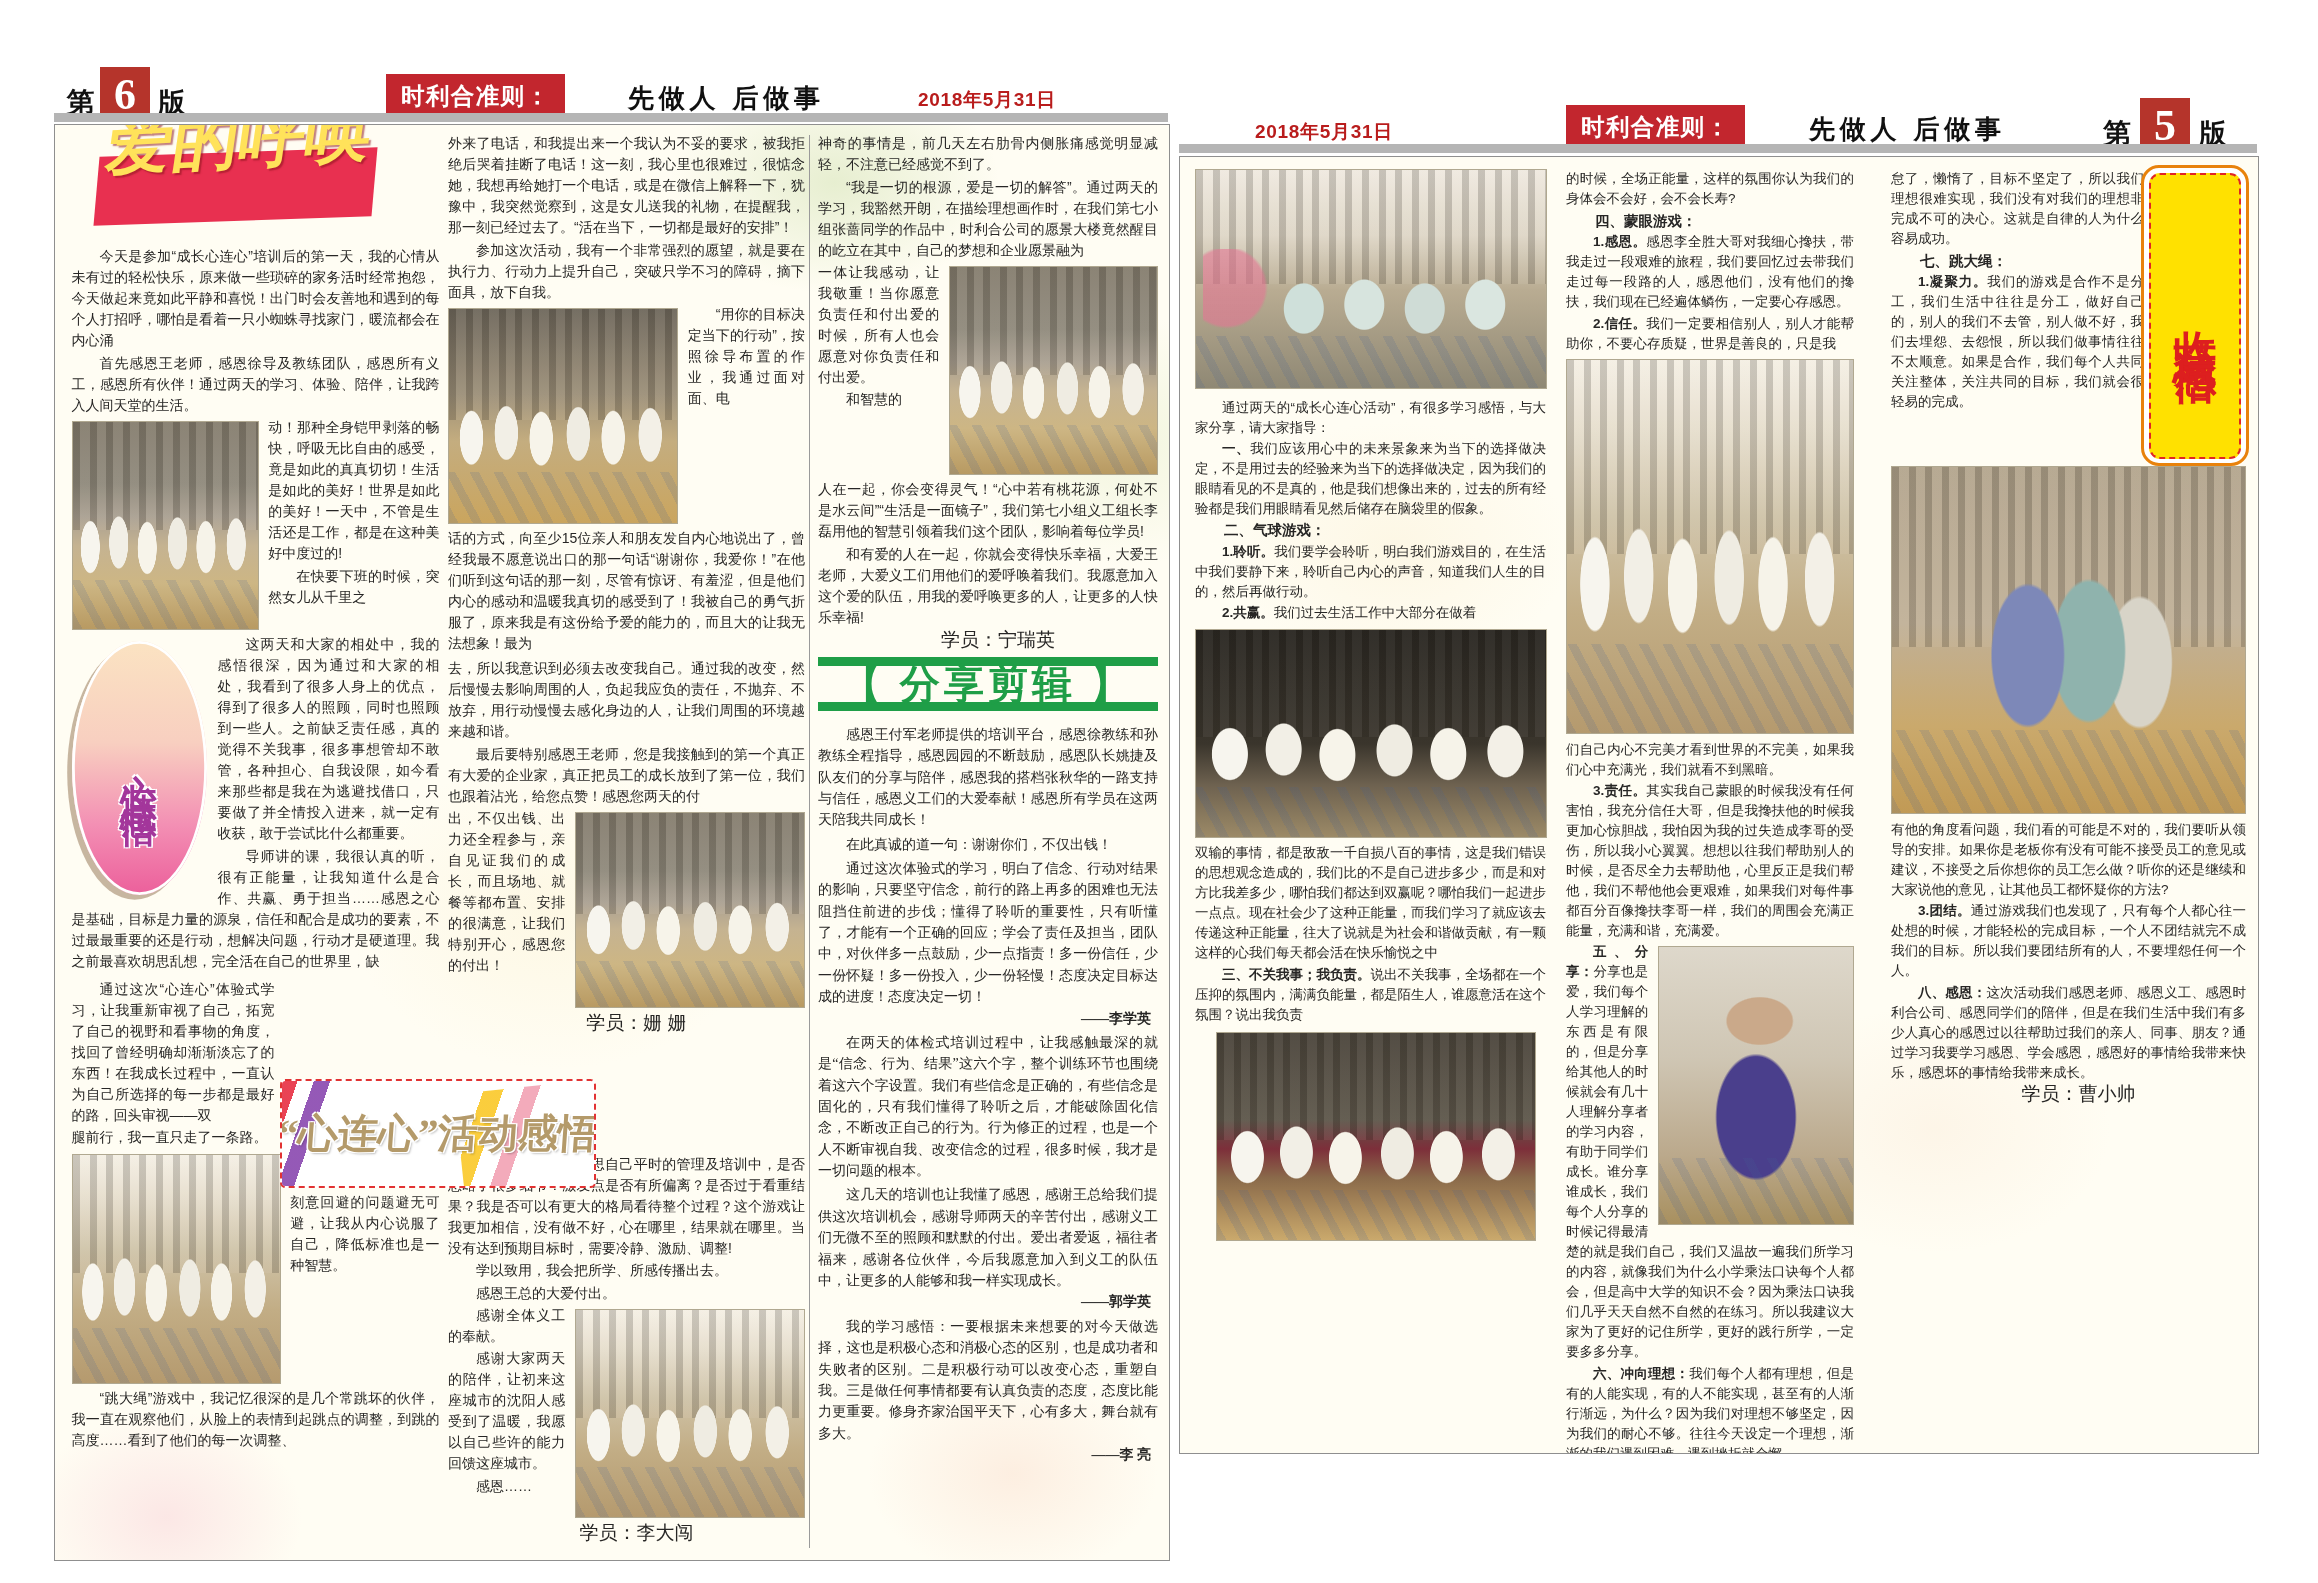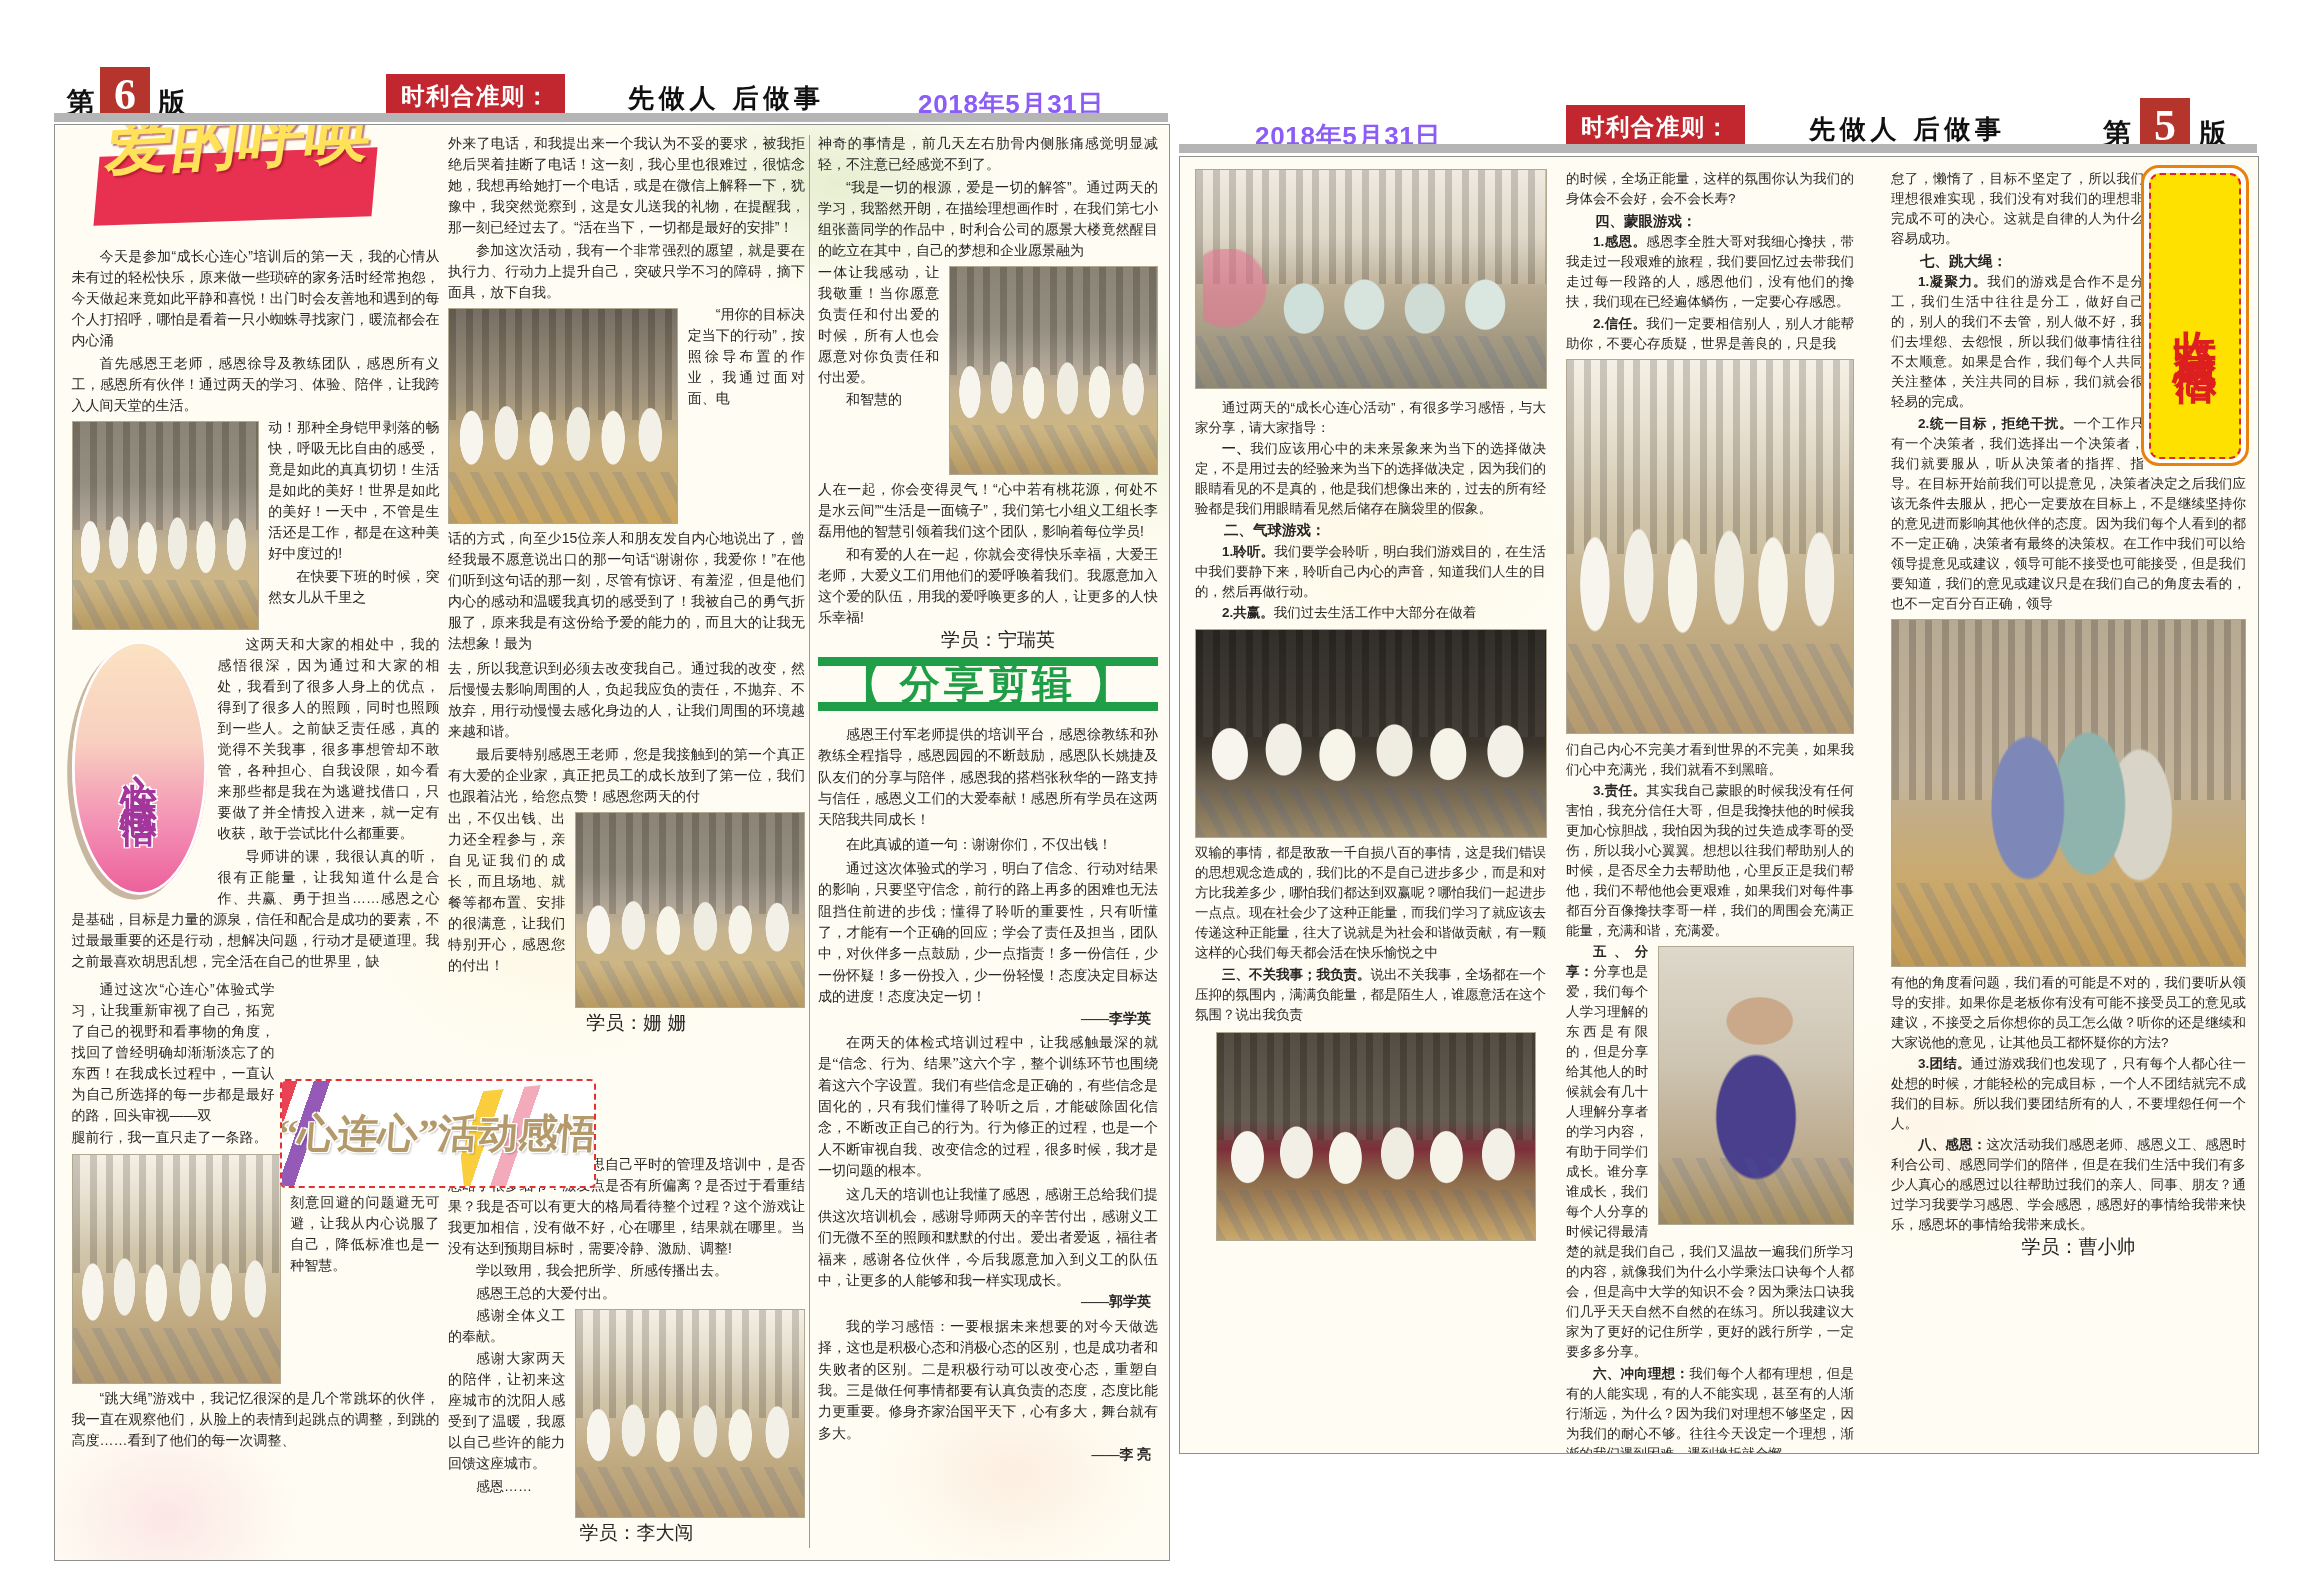--- a/index.html
+++ b/index.html
@@ -29,21 +29,21 @@
   .hdr { position:absolute; height:59px; }
   #hdr-left  { left:54px;  top:66px;  width:1114px; }
   #hdr-right { left:1179px; top:97px; width:1078px; }
   .hdr .zi { position:absolute; font-size:28px; font-weight:bold; color:#111; top:18px; }
   .numbox { position:absolute; width:50px; height:54px; background:#b5342b; color:#fff;
     font-family:"Liberation Serif","DejaVu Serif",serif; font-size:44px; font-weight:bold;
     display:flex; align-items:center; justify-content:center; top:1.4px; }
   .mast { position:absolute; height:44px; background:#c2262e; color:#fff; font-size:23.5px;
     font-weight:bold; line-height:44px; padding:0 15px; top:8.3px; letter-spacing:1.4px; }
   .motto { position:absolute; font-size:26px; font-weight:bold; color:#101010; top:15px; letter-spacing:4.8px; }
-  .date  { position:absolute; font-size:26px; font-weight:bold; color:#8b5cf6; top:21px; letter-spacing:0.7px;text-decoration:underline; }
+  .date  { position:absolute; font-size:19px; font-weight:bold; color:#b91c1c; top:21px; letter-spacing:0.7px; }
   .graybar { position:absolute; height:9px; background:#b5b5b5; }
   
   .col { position:absolute; font-size:14px; line-height:21px; text-align:justify; color:#272625; z-index:2; }
   .col p { margin:0 0 1.4px 0; text-indent:2em; }
   p.noind { text-indent:0; }
   p.head { font-weight:bold; font-size:14.5px; }
   .lead { font-weight:bold; }
   .sig { text-align:center; font-weight:normal; font-size:19px; text-indent:0; padding-right:18px; margin-top:5.5px; }
   .share-sig { display:block; text-align:right; font-weight:bold; font-style:normal; padding-right:7px; } 
   .vrule { position:absolute; width:0.7px; background:#9a9a9a; z-index:1; }
@@ -302,21 +302,20 @@
       <p><span class="lead">五、分享：</span><span>分享也是爱，我们每个人学习理解的东西是有限的，但是分享给其他人的时候就会有几十人理解分享者的学习内容，有助于同学们成长。谁分享谁成长，我们每个人分享的时候记得最清楚的就是我们自己，我们又温故一遍我们所学习的内容，就像我们为什么小学乘法口诀每个人都会，但是高中大学的知识不会？因为乘法口诀我们几乎天天自然不自然的在练习。所以我建议大家为了更好的记住所学，更好的践行所学，一定要多多分享。</span></p>
     </div>
     <p style="clear:both"><span class="lead">六、冲向理想：</span><span>我们每个人都有理想，但是有的人能实现，有的人不能实现，甚至有的人渐行渐远，为什么？因为我们对理想不够坚定，因为我们的耐心不够。往往今天设定一个理想，渐渐的我们遇到困难、遇到挫折就会懈</span></p>
   </div>
 
   <div class="col" style="left:711px;top:12.4px;width:355px;height:1265px">
     <div class="spacer-harvest"></div>
     <p class="noind">怠了，懒惰了，目标不坚定了，所以我们理想很难实现，我们没有对我们的理想非完成不可的决心。这就是自律的人为什么容易成功。</p>
     <p class="head">七、跳大绳：</p>
     <p><span class="lead">1.凝聚力。</span><span>我们的游戏是合作不是分工，我们生活中往往是分工，做好自己的，别人的我们不去管，别人做不好，我们去埋怨、去怨恨，所以我们做事情往往不太顺意。如果是合作，我们每个人共同关注整体，关注共同的目标，我们就会很轻易的完成。</span></p>
-    <p><span class="lead">2.统一目标，拒绝干扰。</span><span>一个工作只有一个决策者，我们选择出一个决策者，我们就要服从，听从决策者的指挥、指导。在目标开始前我们可以提意见，决策者决定之后我们应该无条件去服从，把心一定要放在目标上，不是继续坚持你的意见进而影响其他伙伴的态度。因为我们每个人看到的都不一定正确，决策者有最终的决策权。在工作中我们可以给领导提意见或建议，领导可能不接受也可能接受，但是我们要知道，我们的意见或建议只是在我们自己的角度去看的，也不一定百分百正确，领导</span></p>
     <div class="photo ph-hug" style="width:353px;height:346px;margin:5.5px 0;clear:both">
         <div class="people"></div>
       </div>
     <p class="noind">有他的角度看问题，我们看的可能是不对的，我们要听从领导的安排。如果你是老板你有没有可能不接受员工的意见或建议，不接受之后你想你的员工怎么做？听你的还是继续和大家说他的意见，让其他员工都怀疑你的方法?</p>
     <p><span class="lead">3.团结。</span><span>通过游戏我们也发现了，只有每个人都心往一处想的时候，才能轻松的完成目标，一个人不团结就完不成我们的目标。所以我们要团结所有的人，不要埋怨任何一个人。</span></p>
     <p><span class="lead">八、感恩：</span><span>这次活动我们感恩老师、感恩义工、感恩时利合公司、感恩同学们的陪伴，但是在我们生活中我们有多少人真心的感恩过以往帮助过我们的亲人、同事、朋友？通过学习我要学习感恩、学会感恩，感恩好的事情给我带来快乐，感恩坏的事情给我带来成长。</span></p>
     <p class="sig">学员：曹小帅</p>
   </div>
 </div>
 

